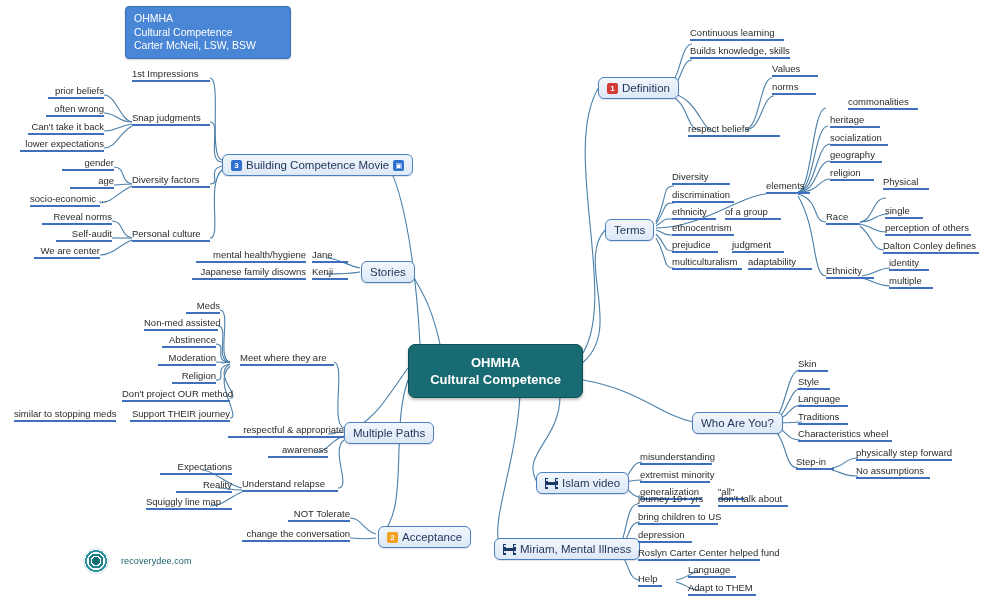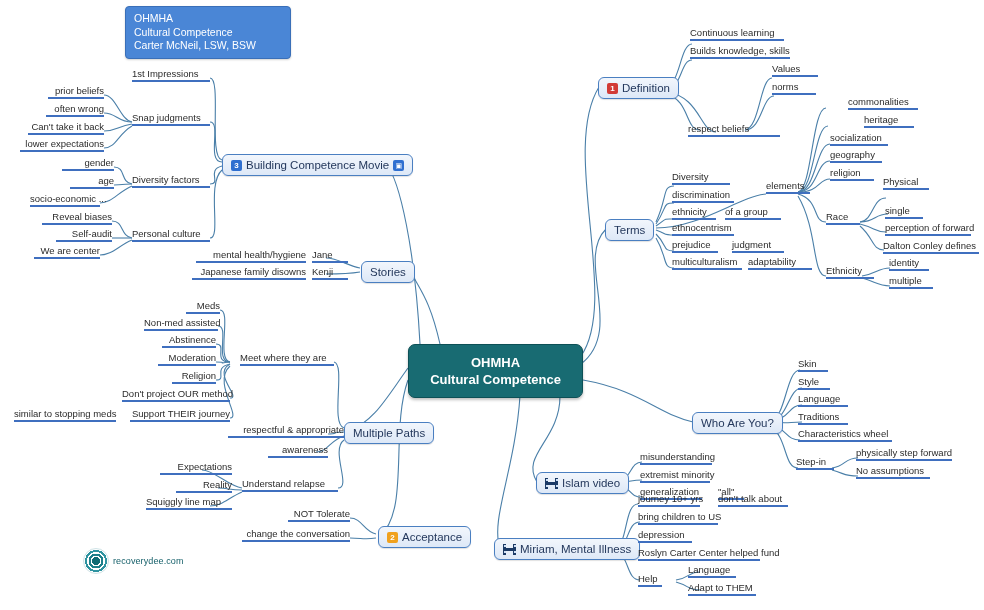--- a/index.html
+++ b/index.html
@@ -43,21 +43,21 @@
   .icon-film i.d3{right:0.5px;top:1.5px;width:2px;height:1.5px;background:#cfe0f5;}
   .icon-film i.d4{right:0.5px;top:7.5px;width:2px;height:1.5px;background:#cfe0f5;}
 
   
   .leaf{position:absolute;font-size:9.5px;color:#2b2b2b;line-height:11px;
     white-space:nowrap;padding-bottom:2px;}
   .leaf .txt{display:block;}
   .leaf .rule{display:block;height:2px;background:#3f6fbf;margin-top:1px;}
 
   
-  .logo{position:absolute;left:83px;top:548px;display:flex;align-items:center;gap:4px;}
+  .logo{position:absolute;left:83px;top:548px;display:flex;align-items:center;gap:12px;}
   .logo .mark{width:24px;height:24px;border-radius:50%;
     background:
       radial-gradient(circle at 50% 50%,
         #0f6b74 0 4px,#ffffff 4px 5.5px,
         #1d7f8a 5.5px 7.5px,#ffffff 7.5px 9px,
         #2e93a0 9px 11px,#ffffff 11px 12px);
     border:1px solid #cfe3e6;}
   .logo .wordmark{font-size:9px;color:#17616b;letter-spacing:.1px;}
 </style>
 </head>
@@ -303,21 +303,21 @@
 
   <div class="leaf" style="left:766px;top:180px;width:44px;">
     <span class="txt">elements</span>
       <span class="rule"></span>
     </div>
 
   <div class="leaf" style="left:826px;top:96px;width:70px;margin-left:22px;">
     <span class="txt">commonalities</span>
       <span class="rule"></span>
     </div>
-  <div class="leaf" style="left:864px;top:114px;width:50px;">
+  <div class="leaf" style="left:830px;top:114px;width:50px;">
     <span class="txt">heritage</span>
       <span class="rule"></span>
     </div>
   <div class="leaf" style="left:830px;top:132px;width:58px;">
     <span class="txt">socialization</span>
       <span class="rule"></span>
     </div>
   <div class="leaf" style="left:830px;top:149px;width:52px;">
     <span class="txt">geography</span>
       <span class="rule"></span>
@@ -333,21 +333,21 @@
     </div>
   <div class="leaf" style="left:883px;top:176px;width:46px;">
     <span class="txt">Physical</span>
       <span class="rule"></span>
     </div>
   <div class="leaf" style="left:885px;top:205px;width:38px;">
     <span class="txt">single</span>
       <span class="rule"></span>
     </div>
   <div class="leaf" style="left:885px;top:222px;width:86px;">
-    <span class="txt">perception of forward</span>
+    <span class="txt">perception of others</span>
       <span class="rule"></span>
     </div>
   <div class="leaf" style="left:883px;top:240px;width:96px;">
     <span class="txt">Dalton Conley defines</span>
       <span class="rule"></span>
     </div>
 
   <div class="leaf" style="left:826px;top:265px;width:48px;">
     <span class="txt">Ethnicity</span>
       <span class="rule"></span>
@@ -574,21 +574,21 @@
   <div class="leaf" style="left:30px;top:193px;text-align:right;width:70px;">
     <span class="txt">socio-economic ...</span>
       <span class="rule"></span>
     </div>
 
   <div class="leaf" style="left:132px;top:228px;text-align:left;width:78px;">
     <span class="txt">Personal culture</span>
       <span class="rule"></span>
     </div>
   <div class="leaf" style="left:42px;top:211px;text-align:right;width:70px;">
-    <span class="txt">Reveal biases</span>
+    <span class="txt">Reveal norms</span>
       <span class="rule"></span>
     </div>
   <div class="leaf" style="left:56px;top:228px;text-align:right;width:56px;">
     <span class="txt">Self-audit</span>
       <span class="rule"></span>
     </div>
   <div class="leaf" style="left:34px;top:245px;text-align:right;width:66px;">
     <span class="txt">We are center</span>
       <span class="rule"></span>
     </div>

